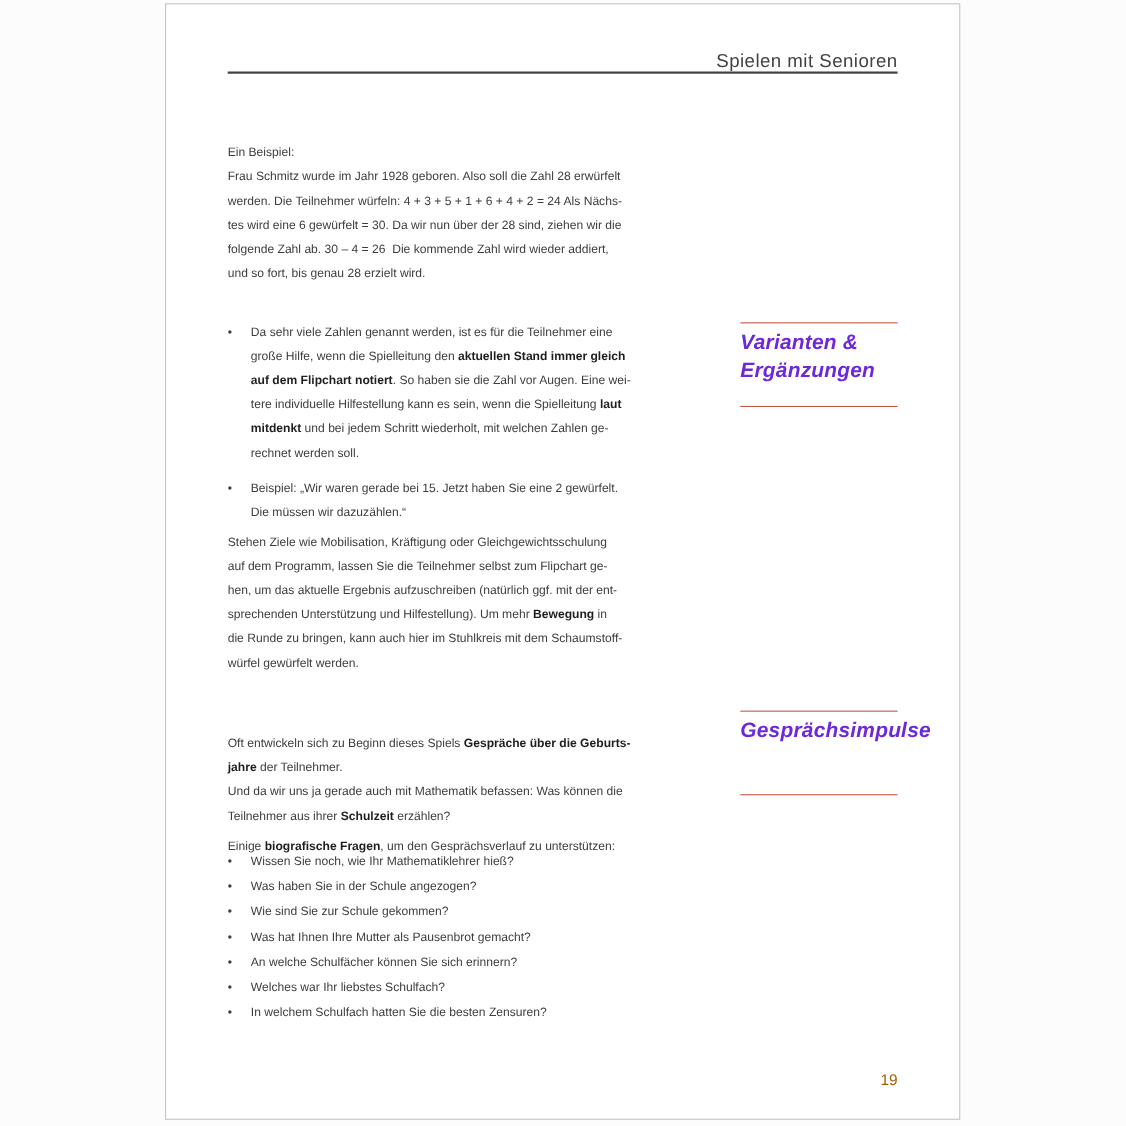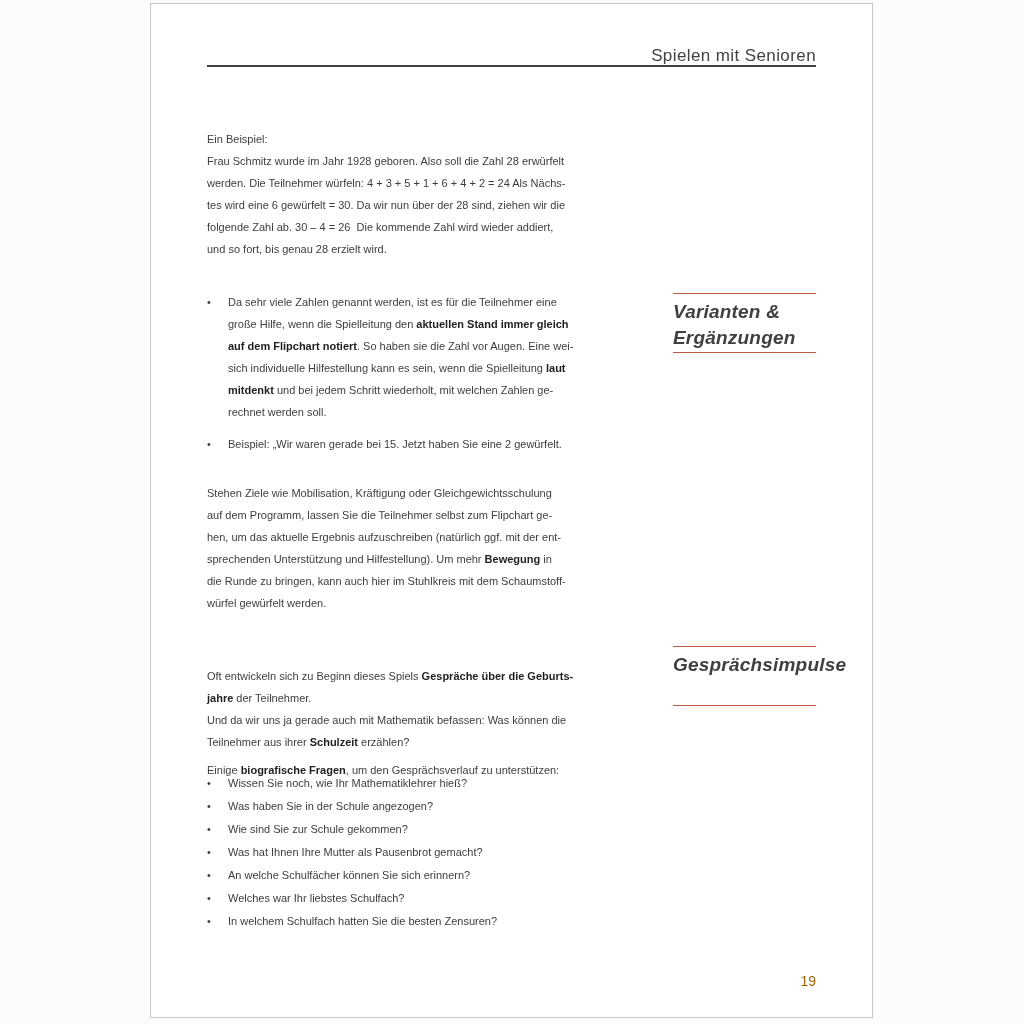--- a/index.html
+++ b/index.html
@@ -68,26 +68,26 @@
     flex: 0 0 21px;
     width: 21px;
   }
   .bullet-text { flex: 1 1 auto; }
 
   
   .margin-note {
     position: absolute;
     left: 522px;
     width: 143px;
-    height: 60px;
+    height: 77px;
     box-sizing: border-box;
     padding-top: 5px;
     border-top: 1px solid #c25a43;
     border-bottom: 1px solid #c25a43;
-    color: #404040;
+    color: #6d28d9;
     font-size: 19px;
     line-height: 26px;
     font-style: italic;
     font-weight: 700;
     letter-spacing: 0.2px;
   }
   #note-varianten     { top: 289px; }
   #note-aktivierungen { top: 642px; }
 
   
@@ -119,29 +119,30 @@
           <div class="line"><span>folgende Zahl ab. 30 – 4 = 26  Die kommende Zahl wird wieder addiert,</span></div>
           <div class="line"><span>und so fort, bis genau 28 erzielt wird.</span></div>
         </div>
         <div class="block bullets" id="blk-tips">
           <div class="bullet-item">
             <span class="marker">•</span>
             <div class="bullet-text">
               <div class="line"><span>Da sehr viele Zahlen genannt werden, ist es für die Teilnehmer eine</span></div>
               <div class="line"><span>große Hilfe, wenn die Spielleitung den </span><span class="b">aktuellen Stand immer gleich</span></div>
               <div class="line"><span class="b">auf dem Flipchart notiert</span><span>. So haben sie die Zahl vor Augen. Eine wei-</span></div>
-              <div class="line"><span>sich individuelle Hilfestellung kann es sein, wenn die Spielleitung </span><span class="b">laut</span></div>
+              <div class="line"><span>tere individuelle Hilfestellung kann es sein, wenn die Spielleitung </span><span class="b">laut</span></div>
               <div class="line"><span class="b">mitdenkt</span><span> und bei jedem Schritt wiederholt, mit welchen Zahlen ge-</span></div>
               <div class="line"><span>rechnet werden soll.</span></div>
             </div>
           </div>
           <div class="bullet-item">
             <span class="marker">•</span>
             <div class="bullet-text">
               <div class="line"><span>Beispiel: „Wir waren gerade bei 15. Jetzt haben Sie eine 2 gewürfelt.</span></div>
+              <div class="line"><span>Die müssen wir dazuzählen.“</span></div>
             </div>
           </div>
         </div>
         <div class="block paragraph" id="blk-mobilisation">
           <div class="line"><span>Stehen Ziele wie Mobilisation, Kräftigung oder Gleichgewichtsschulung</span></div>
           <div class="line"><span>auf dem Programm, lassen Sie die Teilnehmer selbst zum Flipchart ge-</span></div>
           <div class="line"><span>hen, um das aktuelle Ergebnis aufzuschreiben (natürlich ggf. mit der ent-</span></div>
           <div class="line"><span>sprechenden Unterstützung und Hilfestellung). Um mehr </span><span class="b">Bewegung</span><span> in</span></div>
           <div class="line"><span>die Runde zu bringen, kann auch hier im Stuhlkreis mit dem Schaumstoff-</span></div>
           <div class="line"><span>würfel gewürfelt werden.</span></div>

